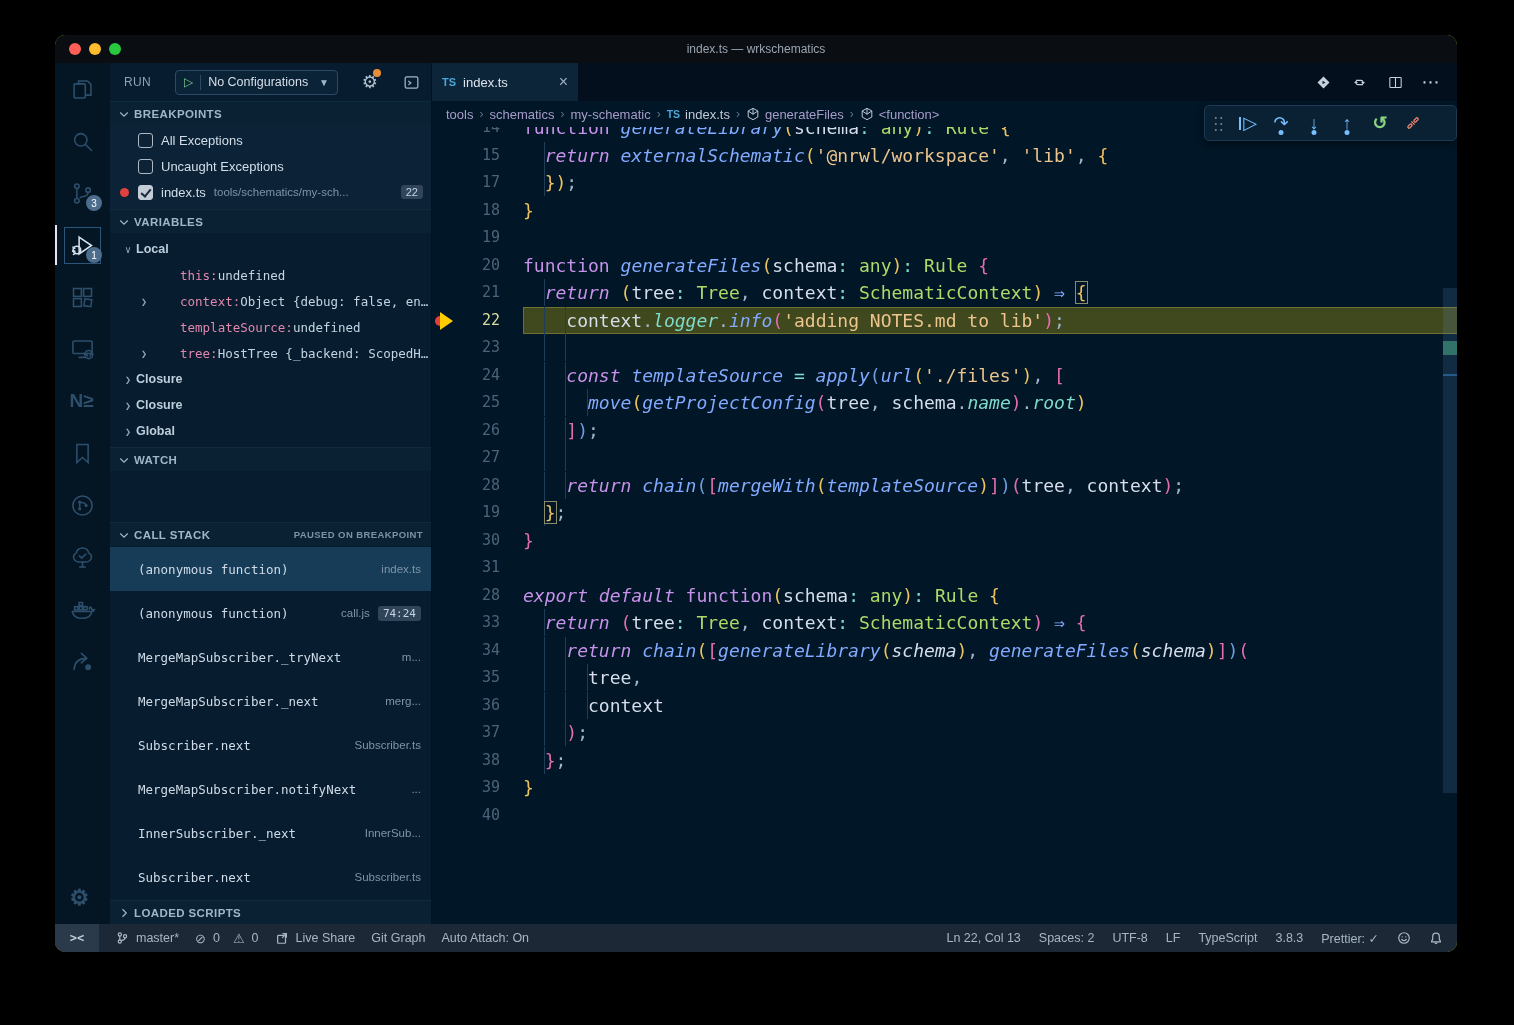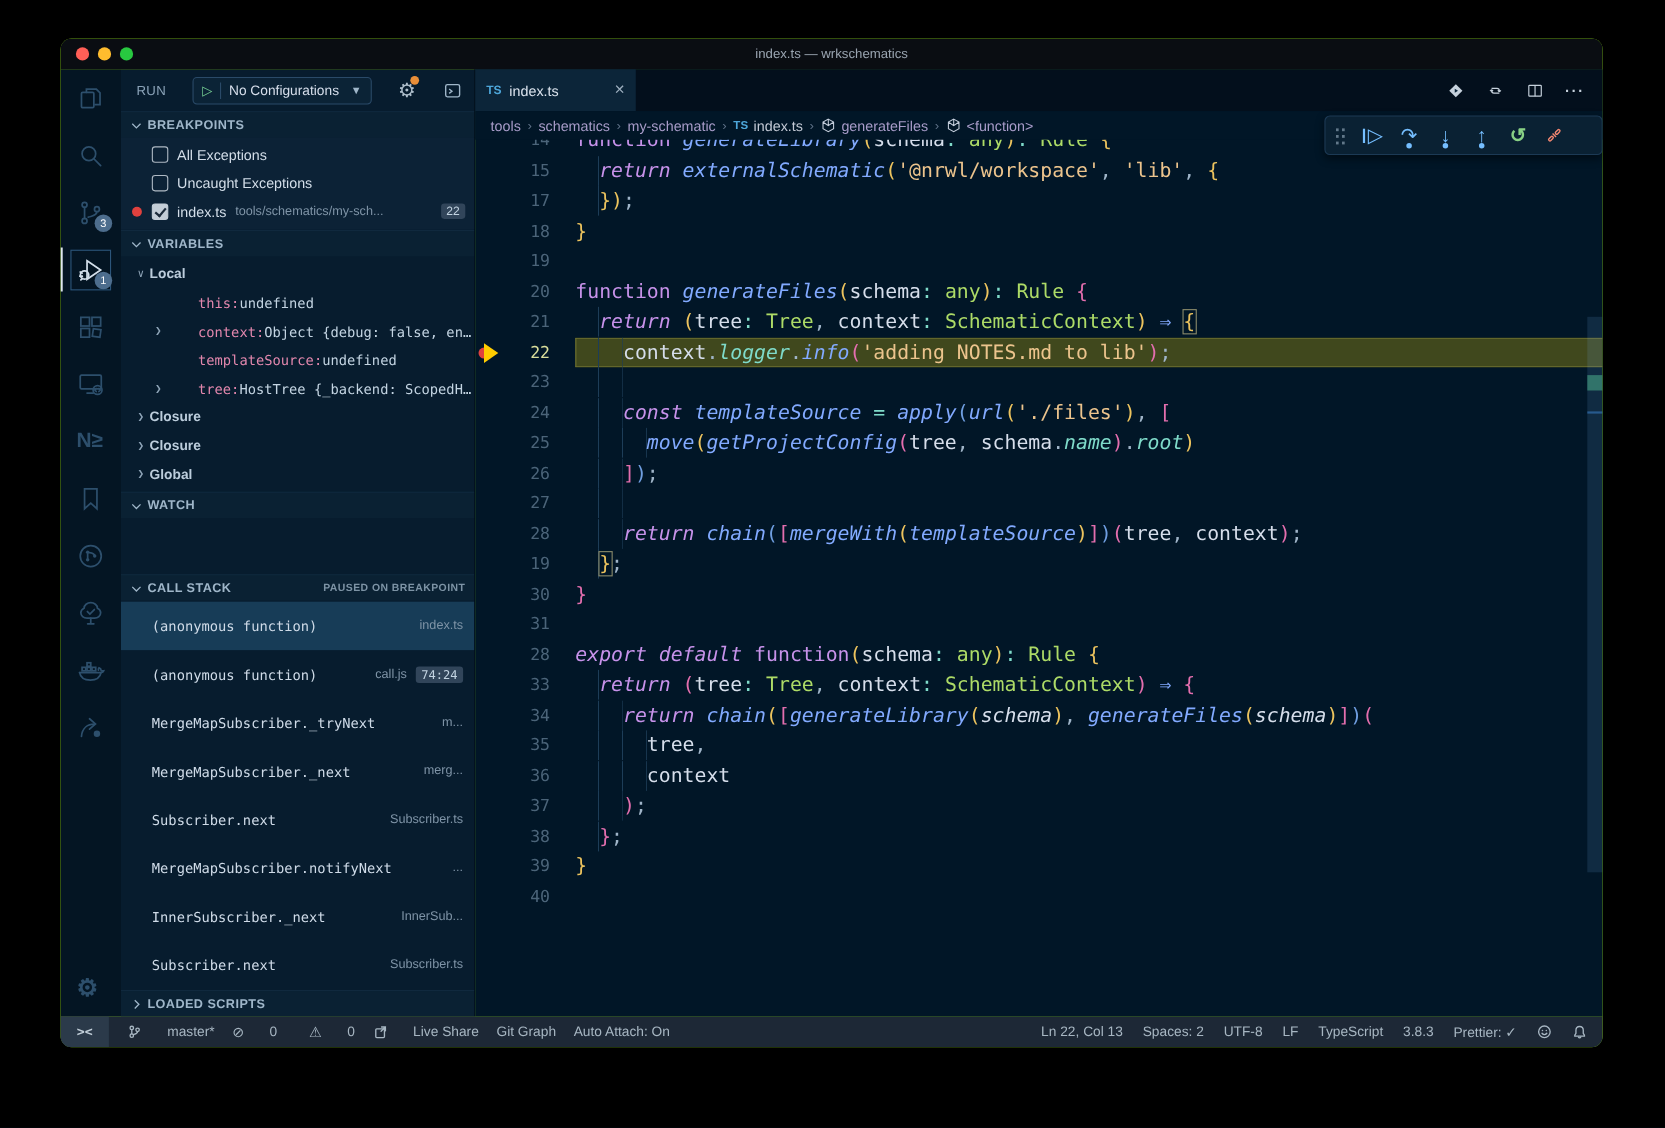--- a/index.html
+++ b/index.html
@@ -129,21 +129,21 @@
     background:#75beff; left:50%; transform:translateX(-50%); bottom:2px; }
   .cbar { width:2.5px; height:13px; background:#75beff; margin-right:2px; }
   .dbg-ico.green { color:#89d185; font-weight:bold; }
   .dbg-ico.red { color:#f48771; }
   .dbg-ico svg { width:18px; height:18px; }
   
   .statusbar { height:28px; background:#1d2836; display:flex; align-items:center; flex:0 0 auto;
     color:#a7b6c2; font-size:12.5px; }
   .sb-remote { width:44px; height:28px; background:#2b3a4a; display:flex; align-items:center; justify-content:center;
     font-family:"DejaVu Sans Mono", monospace; font-weight:bold; font-size:12px; color:#c3d0da; cursor:pointer; }
-  .sb-item { display:flex; align-items:center; gap:23px; margin-left:16px; cursor:pointer; white-space:nowrap; }
+  .sb-item { display:flex; align-items:center; gap:7px; margin-left:16px; cursor:pointer; white-space:nowrap; }
   .sb-item svg { width:14px; height:14px; }
   .sb-right { margin-left:auto; display:flex; align-items:center; padding-right:14px; }
   .sb-right .sb-item { margin-left:18px; }
   .sb-glyph { font-size:13px; }
 </style>
 </head>
 <body>
 
 <div class="window">
   <div class="titlebar">

